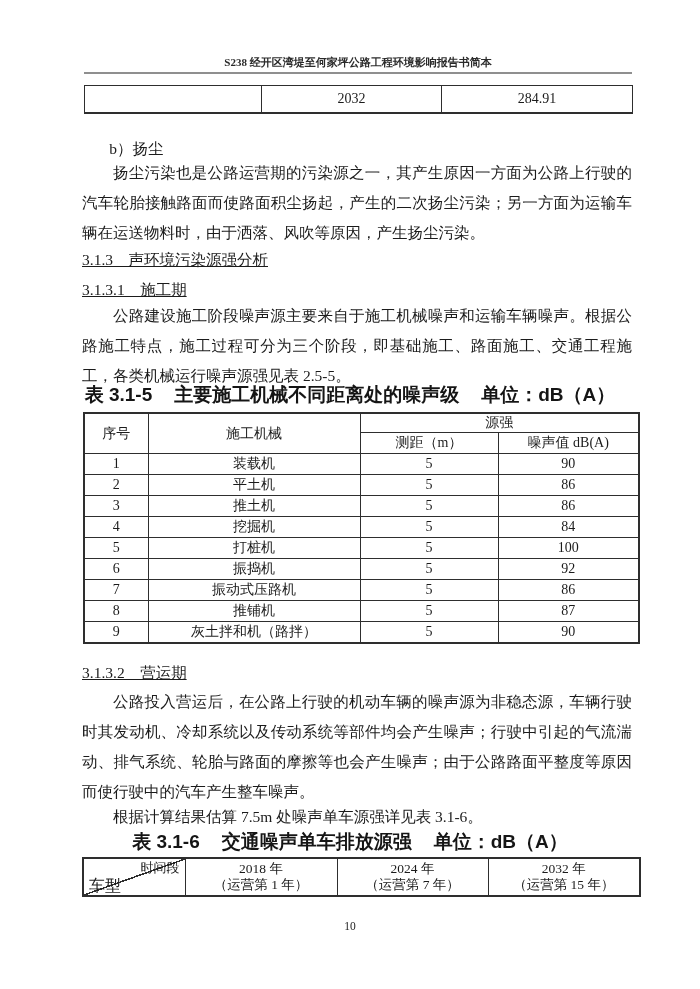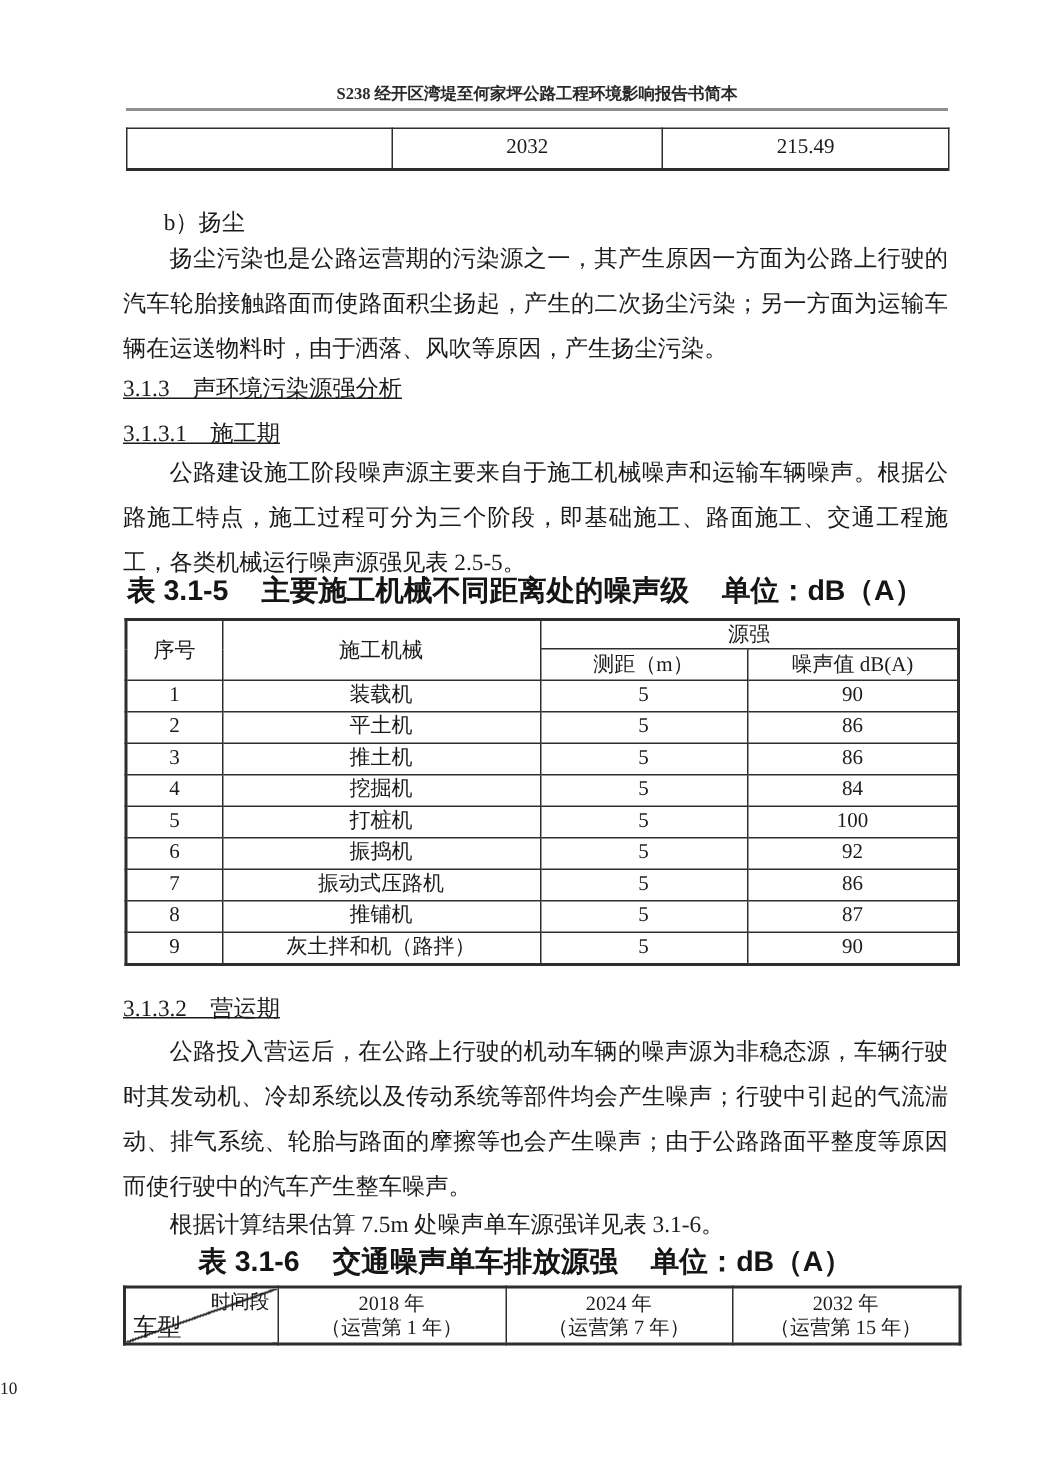--- a/index.html
+++ b/index.html
@@ -70,38 +70,38 @@
     position:relative;
     background:linear-gradient(to bottom right,
       transparent calc(50% - 0.75px),
       #2e2e2e calc(50% - 0.75px),
       #2e2e2e calc(50% + 0.75px),
       transparent calc(50% + 0.75px));
   }
   .diag-top    { position:absolute; top:1px;  right:5px; font-size:13px; }
   .diag-bottom { position:absolute; bottom:1px; left:5px; font-size:16px; }
 
-  .page-num { top:920px; left:0; width:700px; font-size:11.5px; color:#222; }
+  .page-num { top:920px; left:0; width:700px; text-align:center; font-size:11.5px; color:#222; }
 </style>
 </head>
 <body>
 
 <div class="abs page-header">S238 经开区湾堤至何家坪公路工程环境影响报告书简本</div>
 
 <table class="abs cont-table">
   <colgroup>
       <col style="width:177px">
       <col style="width:180px">
       <col style="width:191px">
     </colgroup>
   <tbody>
       <tr>
     <td></td>
     <td>2032</td>
-    <td>215.49</td>
+    <td>284.91</td>
   </tr>
 </tbody>
   </table>
 
 <p class="abs dust-head" style="top:137px">b）扬尘</p>
 
 <p class="abs para" style="top:158px">扬尘污染也是公路运营期的污染源之一，其产生原因一方面为公路上行驶的汽车轮胎接触路面而使路面积尘扬起，产生的二次扬尘污染；另一方面为运输车辆在运送物料时，由于洒落、风吹等原因，产生扬尘污染。</p>
 
 <p class="abs sec-head" style="top:248px">3.1.3　声环境污染源强分析</p>
 

